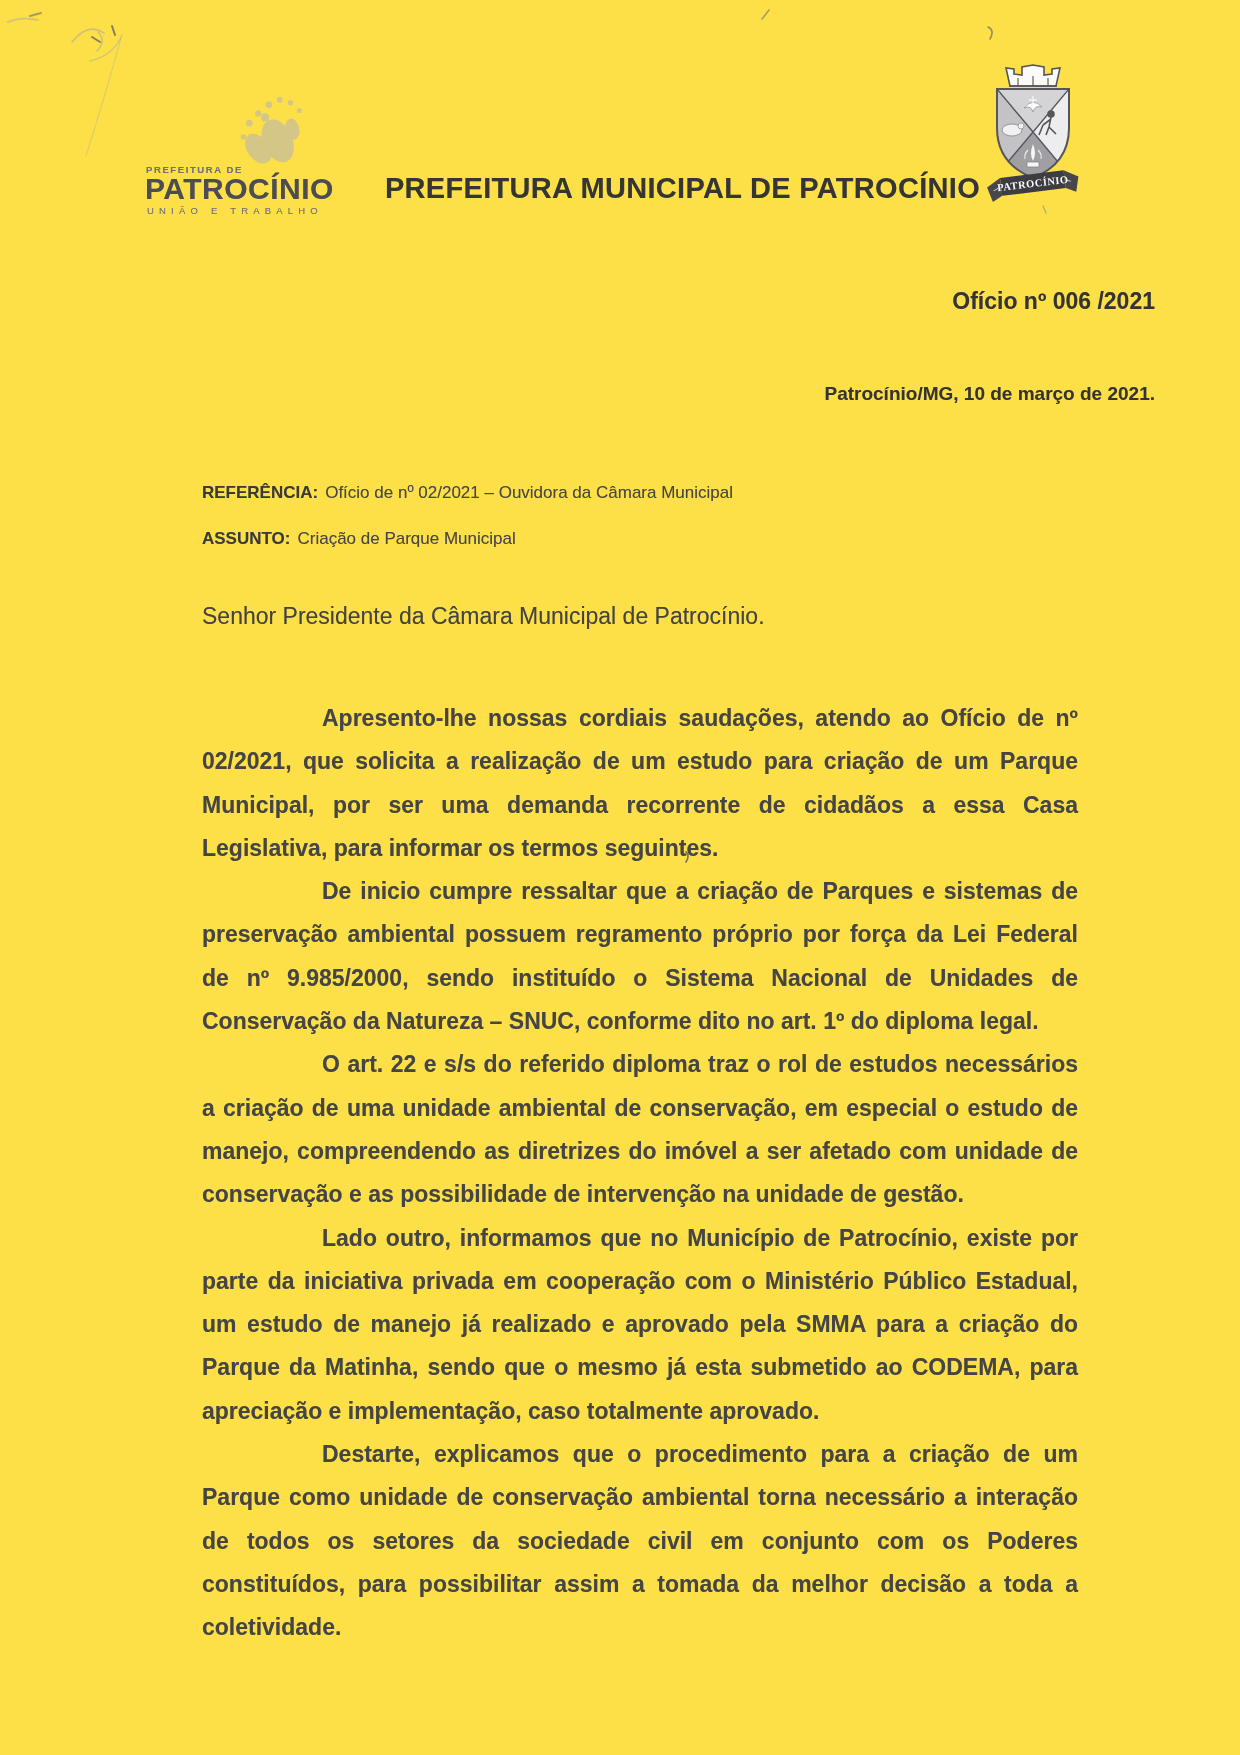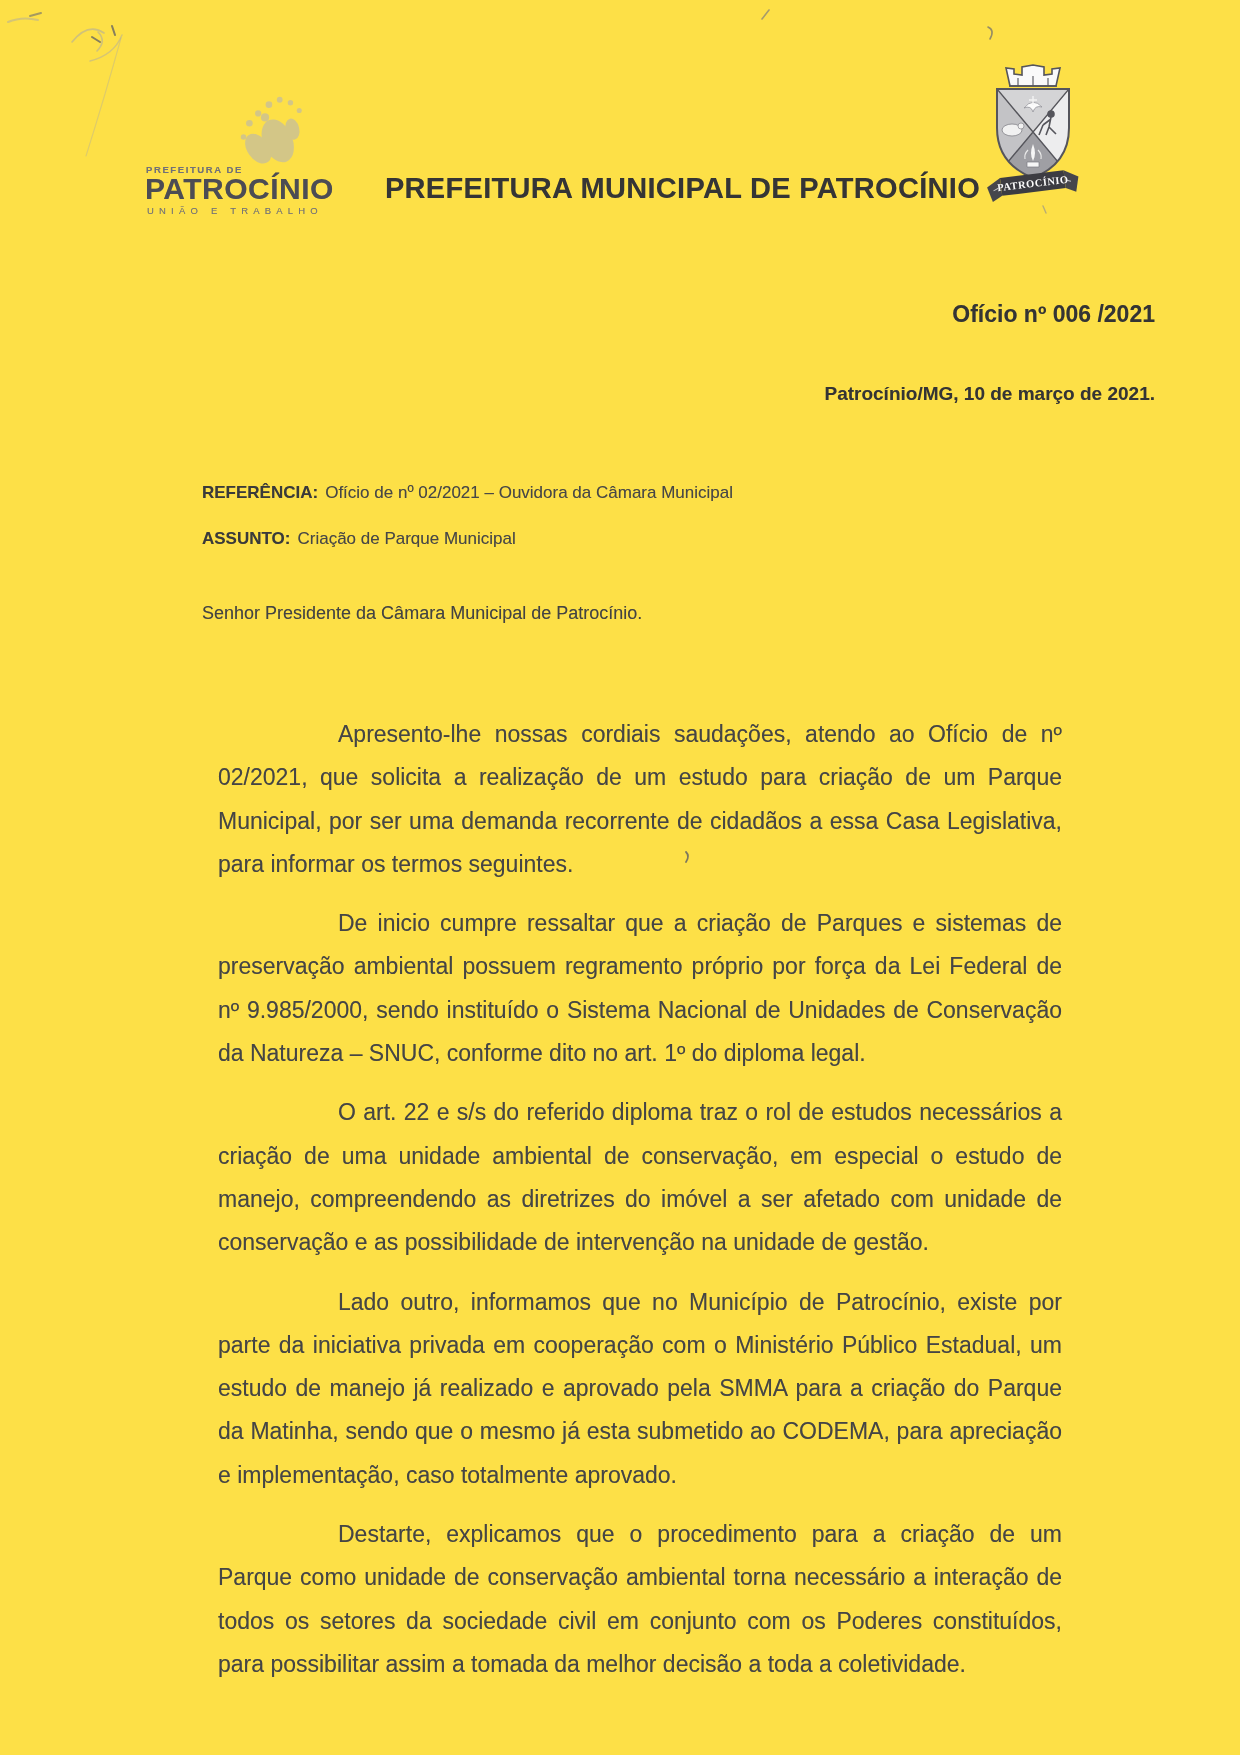--- a/index.html
+++ b/index.html
@@ -16,31 +16,31 @@
   .logo{position:absolute;left:145px;top:88px;width:180px;height:130px;}
   .hands{position:absolute;left:75px;top:2px;width:92px;height:88px;}
   .logo-top{position:absolute;left:1px;top:76px;font-size:9.5px;letter-spacing:1.6px;color:#71717a;font-weight:bold;}
   .logo-name{position:absolute;left:0;top:84px;font-size:30px;font-weight:bold;letter-spacing:.5px;color:#4c4c54;white-space:nowrap;}
   .logo-slogan{position:absolute;left:2px;top:117px;font-size:9.5px;letter-spacing:5.2px;color:#74747d;white-space:nowrap;}
   .title-block{position:absolute;left:330px;top:172px;width:650px;text-align:right;}
   .title1{font-size:29px;font-weight:bold;color:#353535;letter-spacing:.3px;white-space:nowrap;}
   .title2{font-family:"Liberation Serif", serif;font-size:28px;font-weight:bold;color:#313131;margin-top:2px;letter-spacing:.8px;white-space:nowrap;}
   .crest{position:absolute;left:983px;top:56px;width:100px;height:158px;}
   
-  .oficio{position:absolute;right:85px;top:301px;font-size:23px;font-weight:bold;color:#343434;}
+  .oficio{position:absolute;right:85px;top:288px;font-size:23px;font-weight:bold;color:#343434;}
   .dateline{position:absolute;right:85px;top:383px;font-size:19px;font-weight:bold;color:#343434;}
   
   .refblock{position:absolute;left:202px;top:470px;width:880px;font-size:17px;}
   .refblock .line{line-height:46px;}
   .lbl{font-weight:bold;color:#3a3a3a;margin-right:7px;}
   .val{color:#474747;}
   
-  .salutation{position:absolute;left:202px;top:603px;font-size:18px;color:#434343;}
+  .salutation{position:absolute;left:202px;top:603px;font-size:23px;color:#434343;}
   .letter-body{position:absolute;left:202px;top:697px;width:876px;font-size:23px;line-height:43.3px;text-align:justify;color:#454545;}
-  .letter-body p{margin:16px;text-indent:120px;}
+  .letter-body p{margin:0;text-indent:120px;font-weight:bold;}
   
   .page, .page *{text-shadow:0 0 .4px rgba(70,70,70,.35);}
   .artifacts{position:absolute;left:0;top:0;pointer-events:none;}
 </style>
 </head>
 <body>
 
 <div class="page">
 
   <svg class="artifacts" width="1240" height="1755" viewBox="0 0 1240 1755">

